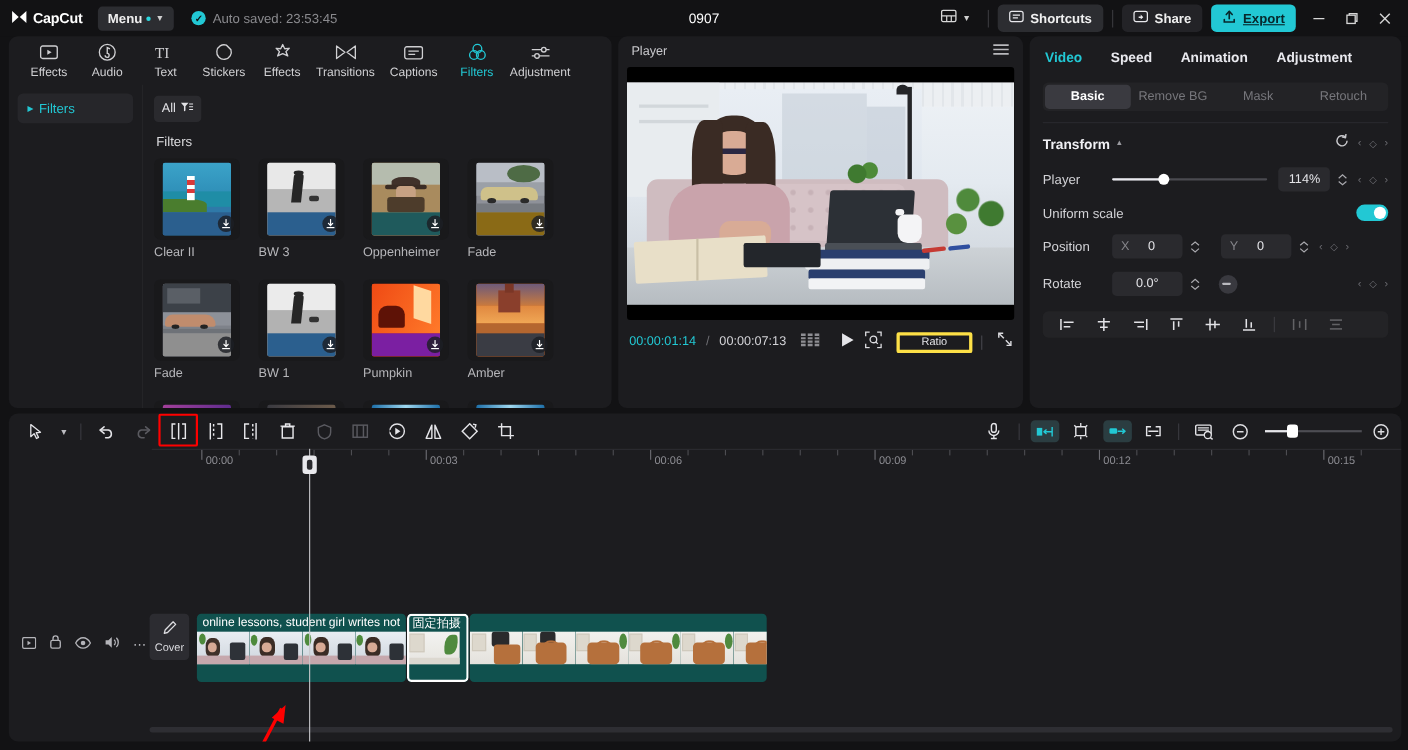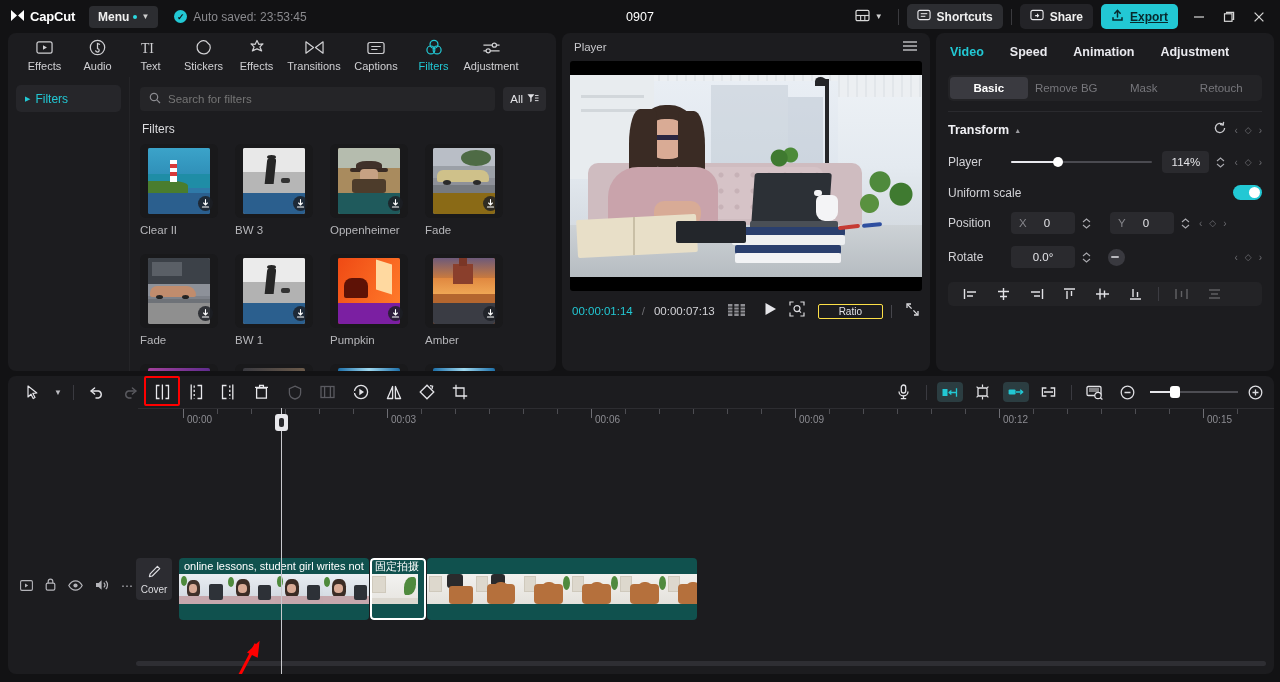--- a/index.html
+++ b/index.html
@@ -109,21 +109,21 @@
   .player-head { height: 28px; display: flex; align-items: center; padding: 0 12px; }
   .player-head .ttl { font-size: 11.5px; color: #c9c9cd; }
   .player-head .burger { margin-left: auto; cursor: pointer; }
   .stage { margin: 0 8px; height: 230px; background: #000; border-radius: 3px; overflow: hidden; position: relative; }
   .preview { position: absolute; left: 0; right: 0; top: 14px; height: 202px; overflow: hidden; }
   .player-foot { height: 40px; display: flex; align-items: center; padding: 0 10px; gap: 9px; }
   .t-cur { font-size: 11.5px; color: #22c8d4; }
   .t-sep { font-size: 11.5px; color: #6e6e73; }
   .t-tot { font-size: 11.5px; color: #d3d3d7; }
   .pf-right { margin-left: auto; display: flex; align-items: center; gap: 13px; }
-  .ratio-chip { border: 1px solid #fde047; border-radius: 2px; font-size: 10px; padding: 1px 20px; color: #e2e2e6; cursor:pointer; }
+  .ratio-chip { border: 3px solid #fde047; border-radius: 2px; font-size: 10px; padding: 1px 20px; color: #e2e2e6; cursor:pointer; }
 
   
   .right-panel {
     position: absolute; left: 936px; top: 33px; width: 338px; height: 338px;
     background: #1c1c1f; border-radius: 8px; overflow: hidden;
   }
   .rp-tabs { height: 38px; display: flex; align-items: center; gap: 26px; padding-left: 14px; }
   .rp-tab { font-size: 12.5px; font-weight: bold; color: #e9e9ee; cursor: pointer; }
   .rp-tab.active { color: #22c8d4; }
   .seg {
@@ -405,29 +405,20 @@
 
     <div class="panel-body">
       <div class="cat-col">
         <div class="cat-item">
           <span class="cat-caret">▶</span>
           <span>Filters</span>
         </div>
       </div>
       <div class="content-col">
         <div class="search-row">
-          <div class="search-box">
-            <span>
-              <svg width="12" height="12" viewBox="0 0 12 12">
-                  <circle cx="5" cy="5" r="3.7" fill="none" stroke="#8b8b90" stroke-width="1.2"></circle>
-                  <line x1="7.8" y1="7.8" x2="11" y2="11" stroke="#8b8b90" stroke-width="1.2"></line>
-                </svg>
-            </span>
-            <input placeholder="Search for filters" style="">
-          </div>
           <div class="all-btn">
             <span>All</span>
             <span>
               <svg width="12" height="11" viewBox="0 0 13 11">
                   <path d="M0.5 1 L8 1 L5 4.6 L5 8.6 L3.5 9.6 L3.5 4.6 Z" fill="#e2e2e6"></path>
                   <line x1="8.6" y1="2.2" x2="12.5" y2="2.2" stroke="#e2e2e6" stroke-width="1"></line>
                   <line x1="8.6" y1="5" x2="12.5" y2="5" stroke="#e2e2e6" stroke-width="1"></line>
                   <line x1="8.6" y1="7.8" x2="12.5" y2="7.8" stroke="#e2e2e6" stroke-width="1"></line>
                 </svg>
             </span>

